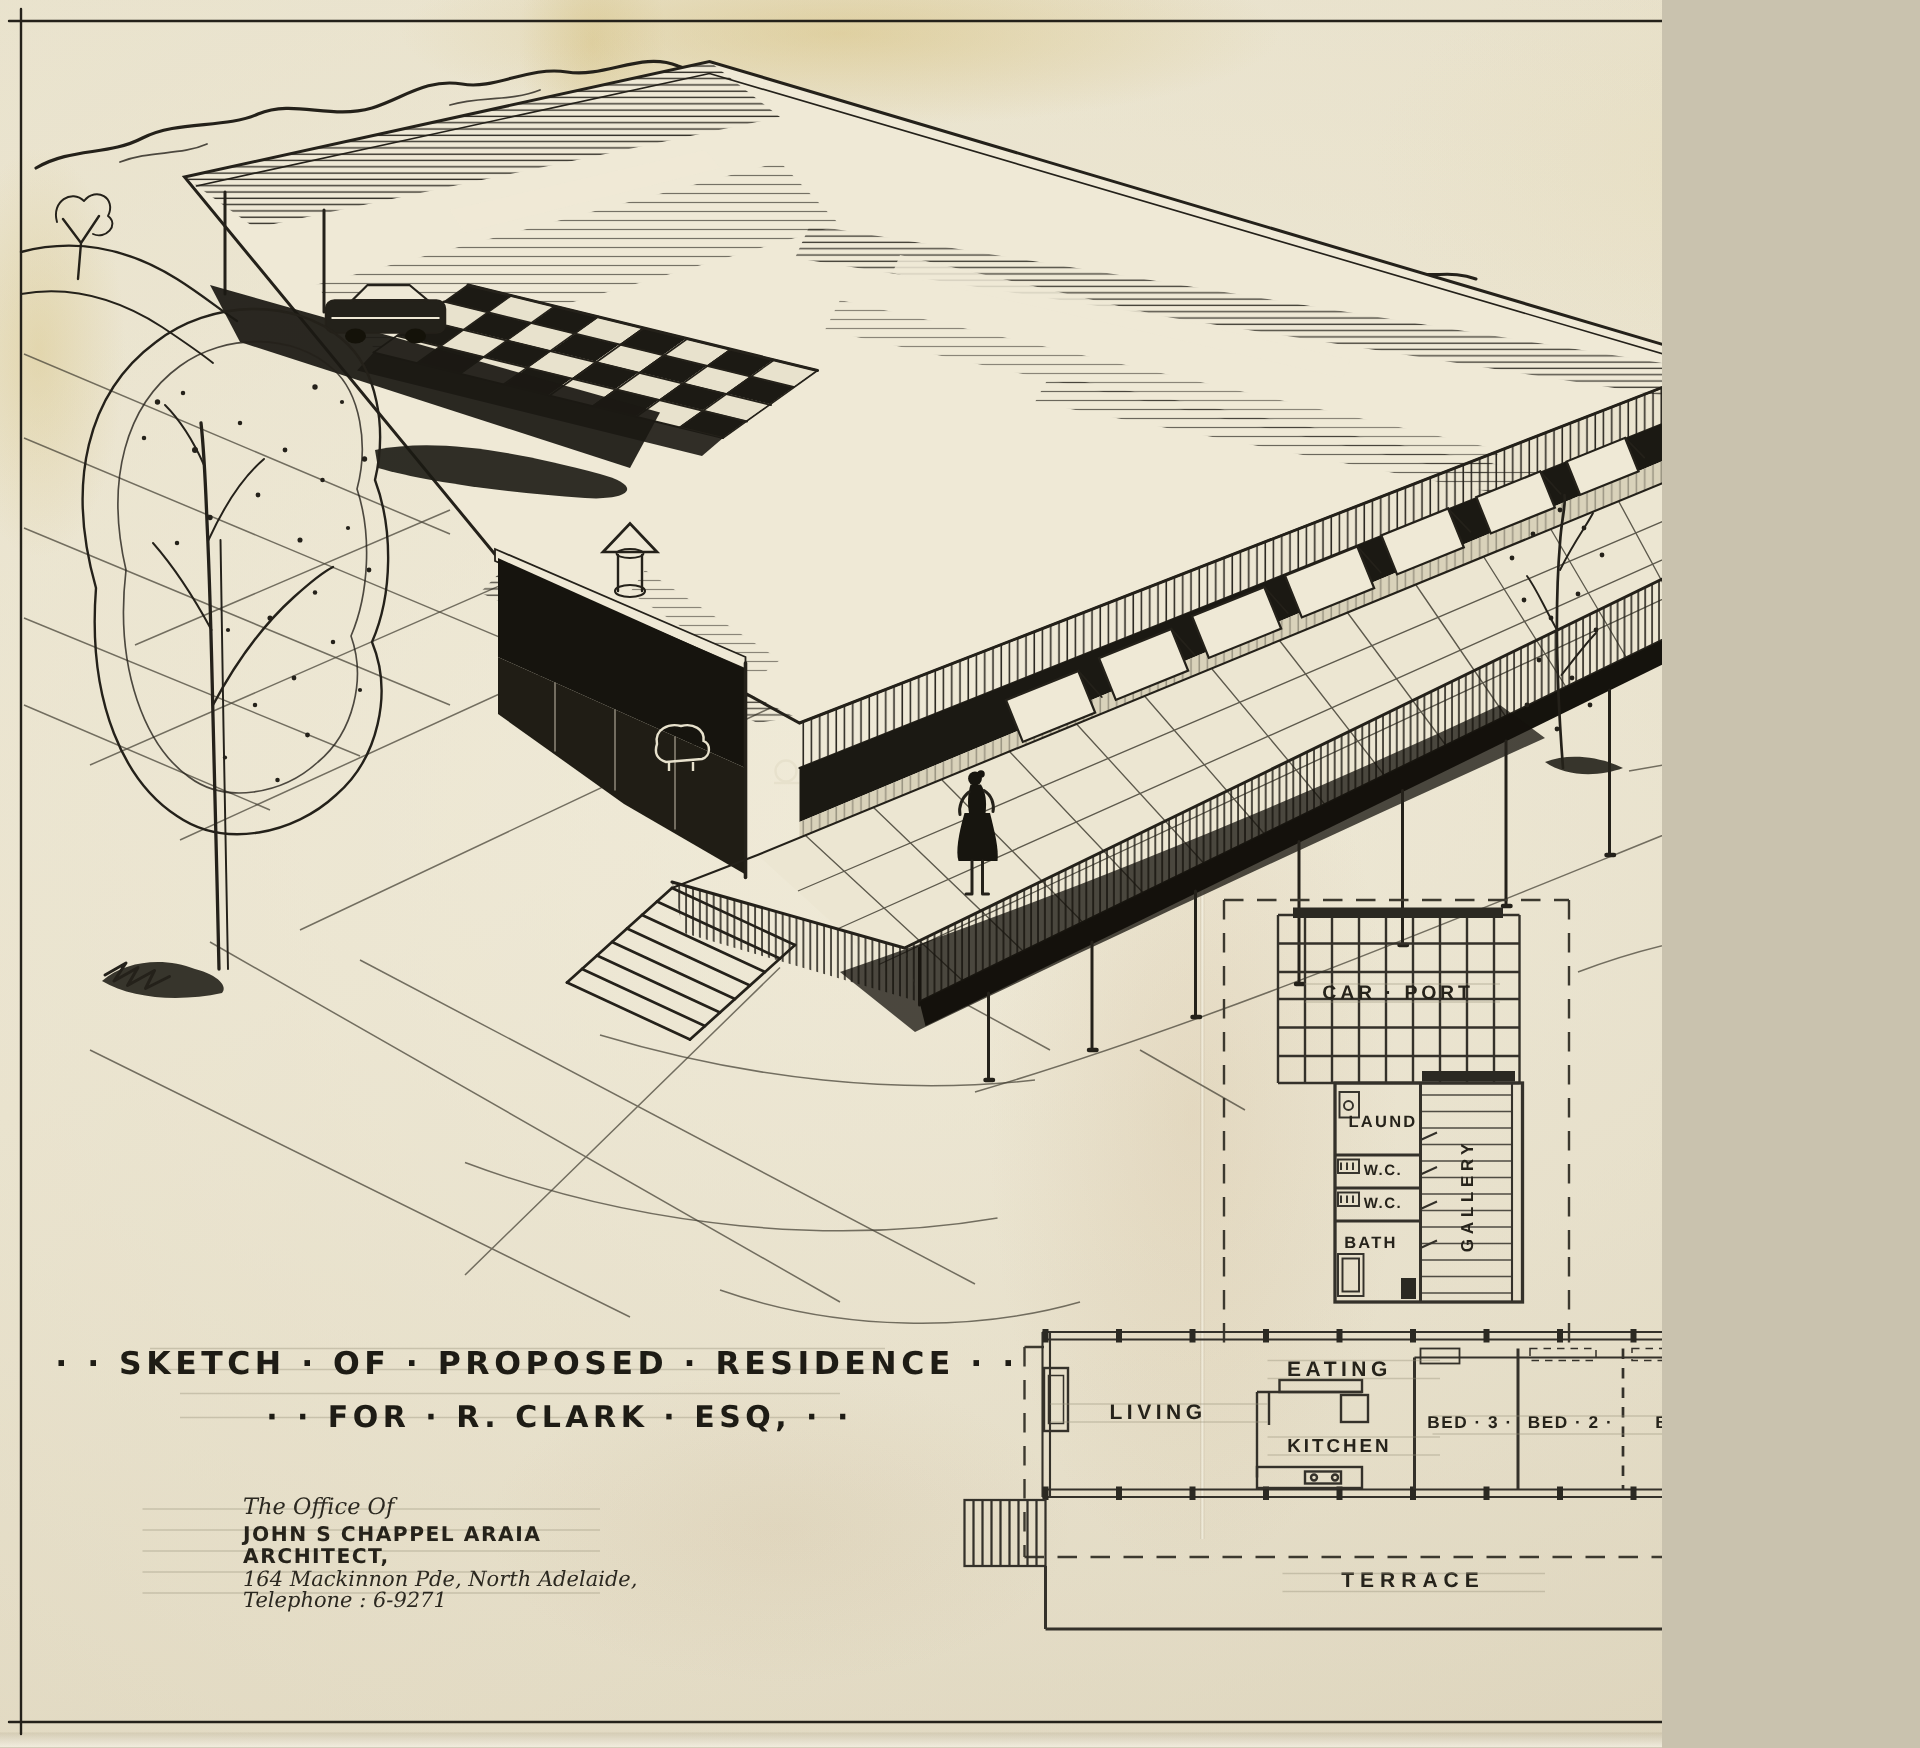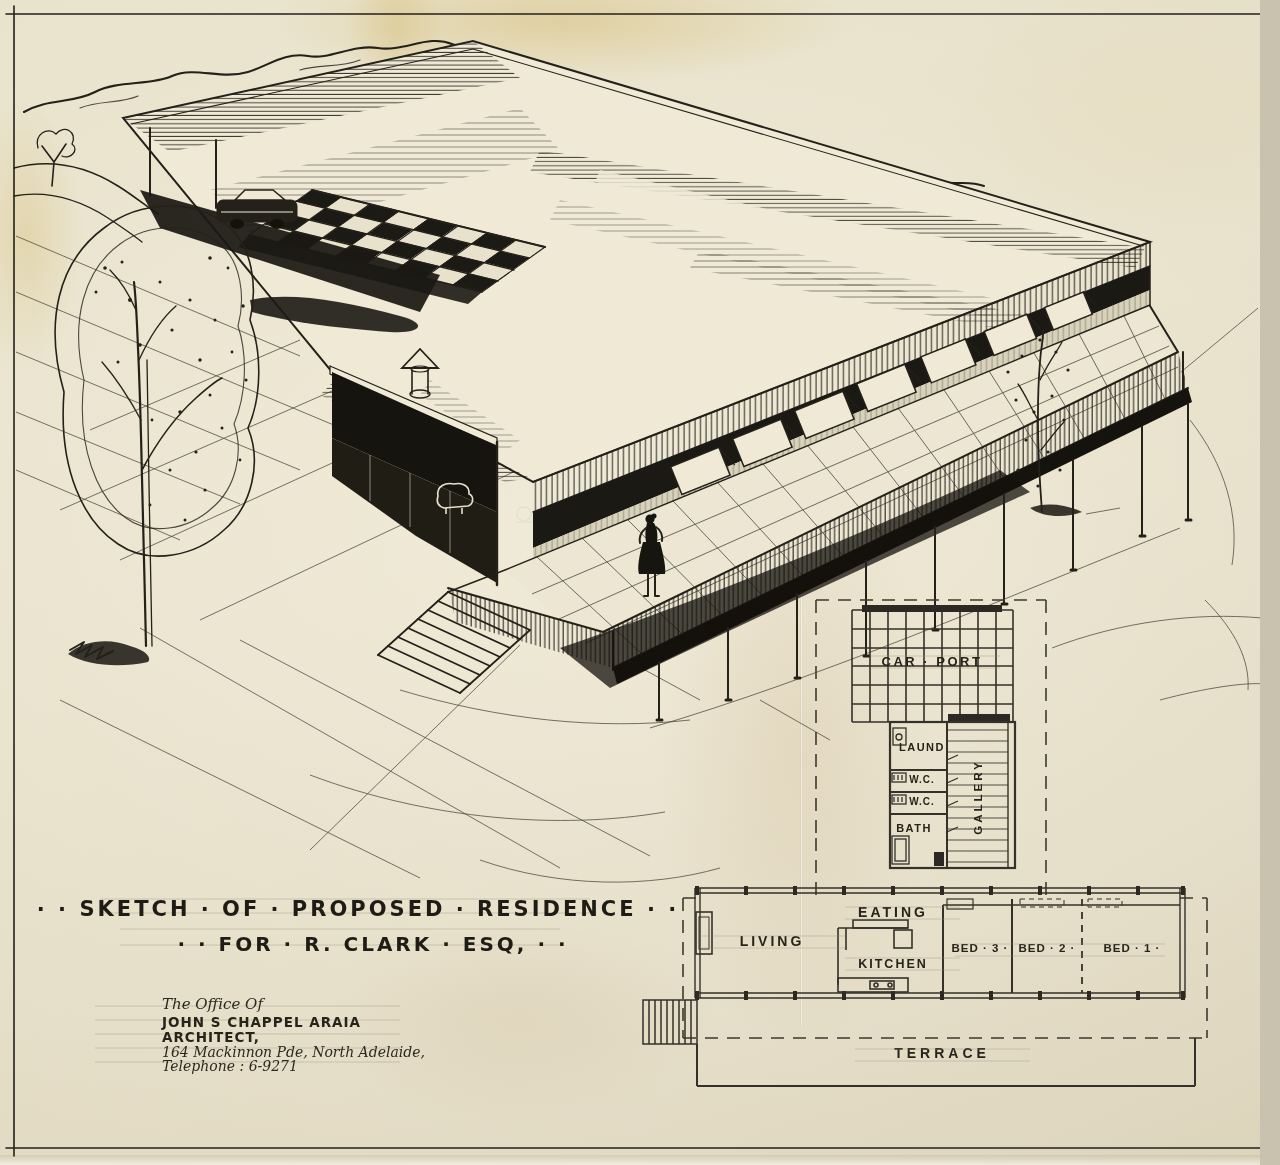--- a/index.html
+++ b/index.html
@@ -1,17 +1,17 @@
 <!DOCTYPE html>
 <html><head>
 <meta charset="utf-8">
 <style>
   html,body{margin:0;padding:0;background:#c9c2ae;}
   .sheet{
-    position:relative;width:1260px;height:1165px;overflow:hidden;
+    position:relative;width:1108px;height:1165px;overflow:hidden;
     background:
       radial-gradient(420px 90px at 560px 22px, rgba(206,178,92,.40), rgba(206,178,92,0) 70%),
       radial-gradient(80px 190px at 26px 235px, rgba(210,186,108,.34), rgba(210,186,108,0) 72%),
       radial-gradient(70px 120px at 395px 28px, rgba(204,178,96,.30), rgba(204,178,96,0) 70%),
       radial-gradient(190px 430px at 795px 745px, rgba(197,168,126,.20), rgba(197,168,126,0) 72%),
       radial-gradient(280px 150px at 520px 1018px, rgba(186,158,118,.13), rgba(186,158,118,0) 70%),
       radial-gradient(300px 190px at 1140px 110px, rgba(228,216,176,.28), rgba(228,216,176,0) 75%),
       radial-gradient(1500px 950px at 620px 540px, rgba(246,242,226,.55), rgba(214,204,172,.22) 88%),
       linear-gradient(156deg,#ece6d2 0%,#e8e1cc 45%,#e2dac4 78%,#dcd3bc 100%);
   }

